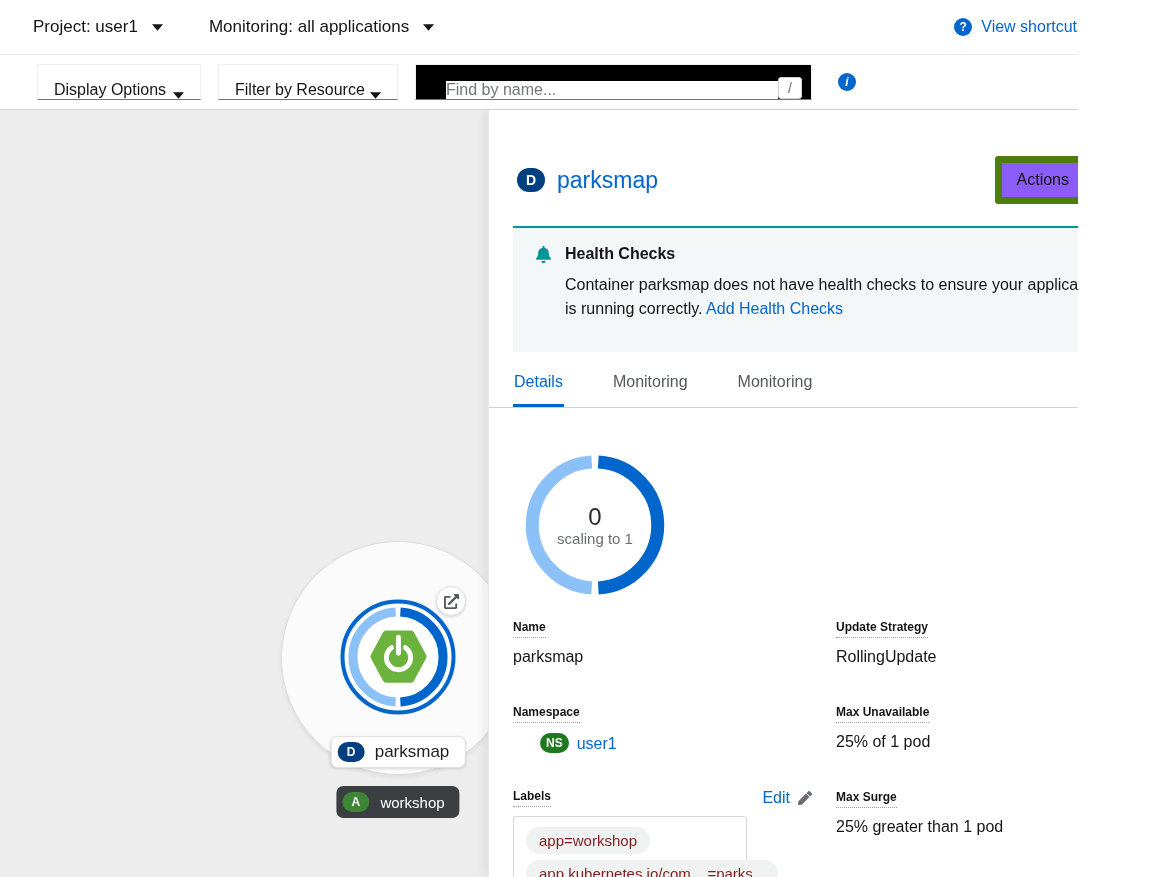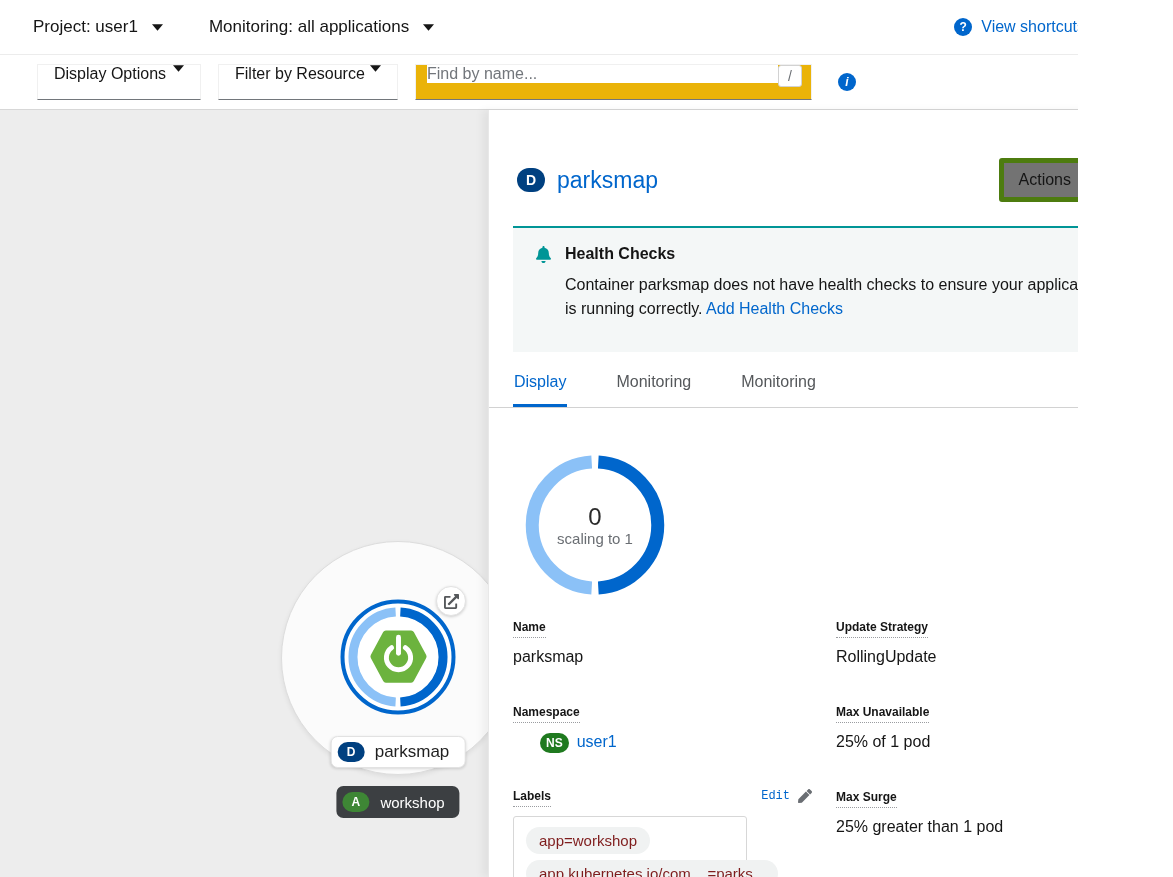--- a/index.html
+++ b/index.html
@@ -17,26 +17,26 @@
   .shortcut-link { display:flex; align-items:center; gap:9px; color:#0066cc; font-size:16px; text-decoration:none; cursor:pointer; }
   .round-icon { width:18px; height:18px; border-radius:50%; background:#0066cc; color:#fff;
                 font-size:12px; font-weight:bold; display:flex; align-items:center; justify-content:center; flex:none; }
   .list-btn { background:none; border:none; cursor:pointer; display:flex; align-items:center; }
   .list-btn svg { fill:#6a6e73; }
 
   
   .toolbar { position:absolute; left:0; top:55px; width:1173px; height:55px; background:#fff;
              border-bottom:1px solid #d7d7d7; display:flex; align-items:center; padding-left:37px; }
   .pf-select { height:36px; background:#fff; border:1px solid #f0f0f0; border-bottom:1px solid #72767b;
-               display:flex; align-items:flex-start; justify-content:space-between; padding:0 16px;
+               display:flex; align-items:flex-end; justify-content:space-between; padding:0 16px;
                font-family:inherit; font-size:16px; color:#151515; cursor:pointer; }
   .sel-display { width:164px; margin-right:17px; }
   .sel-filter  { width:180px; margin-right:17px; }
-  .find-wrap { width:397px; height:36px; background:#eab308; border:1px solid #f0f0f0; border-bottom:1px solid #72767b;
-               display:flex; align-items:flex-start; padding:0 9px 0 11px; }
+  .find-wrap { width:397px; height:36px; background:#000000; border:1px solid #f0f0f0; border-bottom:1px solid #72767b;
+               display:flex; align-items:flex-end; padding:0 9px 0 30px; }
   .find-wrap input { flex:1; border:none; outline:none; font-family:inherit; font-size:16px; color:#151515; min-width:0; }
   .find-wrap input::placeholder { color:#72767b; }
   .kbd { border:1px solid #d2d2d2; border-radius:3px; padding:2px 9px; font-size:14px; color:#6a6e73; background:#fff; flex:none; }
   .info-dot { margin-left:26px; width:18px; height:18px; border-radius:50%; background:#0066cc; color:#fff;
               font-size:12px; font-weight:bold; font-style:italic; display:flex; align-items:center; justify-content:center; cursor:pointer; }
 
   
   .canvas { position:absolute; left:0; top:110px; width:1173px; height:767px; background:#ededed; overflow:hidden; }
   .app-circle { position:absolute; left:281px; top:431px; width:234px; height:234px; border-radius:50%;
                 background:#fbfbfb; border:1px solid #dddddd; box-shadow:0 2px 5px rgba(0,0,0,0.07); }
@@ -61,21 +61,21 @@
 
   
   .panel { position:absolute; left:488px; top:110px; width:675px; height:767px; background:#fff;
            box-shadow:-6px 0 8px rgba(0,0,0,0.05); border-left:1px solid #e8e8e8; overflow:hidden; }
   .panel-close { position:absolute; right:29px; top:12px; background:none; border:none; color:#8f9296;
                  font-size:21px; line-height:1; cursor:pointer; }
   .panel-head { position:absolute; left:28px; right:46px; top:50px; height:40px; display:flex; align-items:center; }
   .badge-d-lg { width:28px; height:24px; border-radius:12px; background:#004080; color:#fff; font-size:14px; font-weight:bold;
                 display:flex; align-items:center; justify-content:center; flex:none; }
   .res-name { margin-left:12px; font-size:23px; color:#0066cc; text-decoration:none; cursor:pointer; }
-  .actions-btn { margin-left:auto; background:#737373; border:5px solid #4d7c0f; border-radius:3px;
+  .actions-btn { margin-left:auto; background:#8b5cf6; border:7px solid #4d7c0f; border-radius:3px;
                  font-family:inherit; font-size:16px; color:#151515; padding:8px 15px;
                  display:flex; align-items:center; gap:15px; cursor:pointer; }
 
   .alert { position:absolute; left:24px; width:623px; top:116px; height:126px; background:#f4f7f7;
            border-top:2px solid #009596; padding:17px 16px 0 22px; }
   .alert-head { display:flex; align-items:center; gap:13px; }
   .alert-head svg { fill:#009596; flex:none; }
   .alert-title { font-size:16px; font-weight:bold; color:#151515; }
   .alert-close { position:absolute; right:15px; top:18px; background:none; border:none; color:#6a6e73; font-size:15px; cursor:pointer; }
   .alert-body { margin:10px 0 0 30px; font-size:16px; line-height:24px; color:#151515; max-width:545px; }
@@ -91,24 +91,24 @@
   .donut-wrap { position:relative; width:140px; height:140px; margin:47px 0 22px 12px; cursor:pointer; }
   .donut-center { position:absolute; inset:0; display:flex; flex-direction:column; align-items:center; justify-content:center; }
   .donut-value { font-size:24px; color:#2b2b2b; line-height:26px; }
   .donut-status { font-size:15px; color:#6a6e73; }
 
   .grid { display:grid; grid-template-columns:1fr 1fr; column-gap:24px; }
   .field { margin-bottom:36px; }
   .field-label { display:inline-block; font-weight:bold; font-size:12px; color:#151515;
                  border-bottom:1px dotted #9a9ca0; padding-bottom:3px; }
   .field-value { margin-top:10px; font-size:16px; color:#151515; }
-  .ns-row { display:flex; align-items:flex-start; gap:8px;padding-left:27px; }
+  .ns-row { display:flex; align-items:flex-end; gap:8px;padding-left:27px; }
   .ns-row a { color:#0066cc; text-decoration:none; cursor:pointer; }
   .labels-head { display:flex; align-items:flex-start; justify-content:space-between; }
-  .edit-link { display:flex; align-items:center; gap:8px; color:#0066cc; font-size:12px; text-decoration:none; cursor:pointer;font-family:Liberation Mono, monospace; }
+  .edit-link { display:flex; align-items:center; gap:8px; color:#0066cc; font-size:16px; text-decoration:none; cursor:pointer; }
   .edit-link svg { fill:#6a6e73; }
   .labels-box { margin-top:9px; width:234px; border:1px solid #d7d7d7; border-radius:3px; padding:10px 12px; height:120px; }
   .chip { display:inline-flex; align-items:center; background:#f0f2f2; border-radius:15px; padding:5px 13px;
           font-size:15px; color:#7f1d1d; margin-bottom:6px; cursor:pointer; white-space:nowrap; }
   .chips { display:flex; flex-direction:column; align-items:flex-start; }
 
   
   .scrollbar { position:absolute; left:1162px; top:111px; width:11px; height:766px; background:#f0f0f0; border-left:1px solid #e2e2e2; }
   .sb-btn { width:100%; height:13px; background:#f0f0f0; border:none; display:flex; align-items:center; justify-content:center; cursor:pointer; }
   .sb-up-arrow { width:0; height:0; border-left:4px solid transparent; border-right:4px solid transparent; border-bottom:5px solid #55585b; }
@@ -231,21 +231,21 @@
       <button class="alert-close">
         <span>✕</span>
       </button>
       <p class="alert-body">
         <span>Container parksmap does not have health checks to ensure your application is running correctly.</span>
         <a>Add Health Checks</a>
       </p>
     </div>
 
     <nav class="tabs">
-      <button class="tab active">Display</button>
+      <button class="tab active">Details</button>
       <button class="tab">Monitoring</button>
       <button class="tab">Monitoring</button>
     </nav>
 
     <div class="panel-body">
       <div class="donut-wrap">
         <svg width="140" height="140" viewBox="0 0 140 140">
           <path d="M 73.3 7.1 A 63 63 0 0 1 73.3 132.9" fill="none" stroke-width="13" stroke="#0066cc"></path>
           <path d="M 66.7 132.9 A 63 63 0 0 1 66.7 7.1" fill="none" stroke-width="13" stroke="#8bc1f7"></path>
         </svg>

